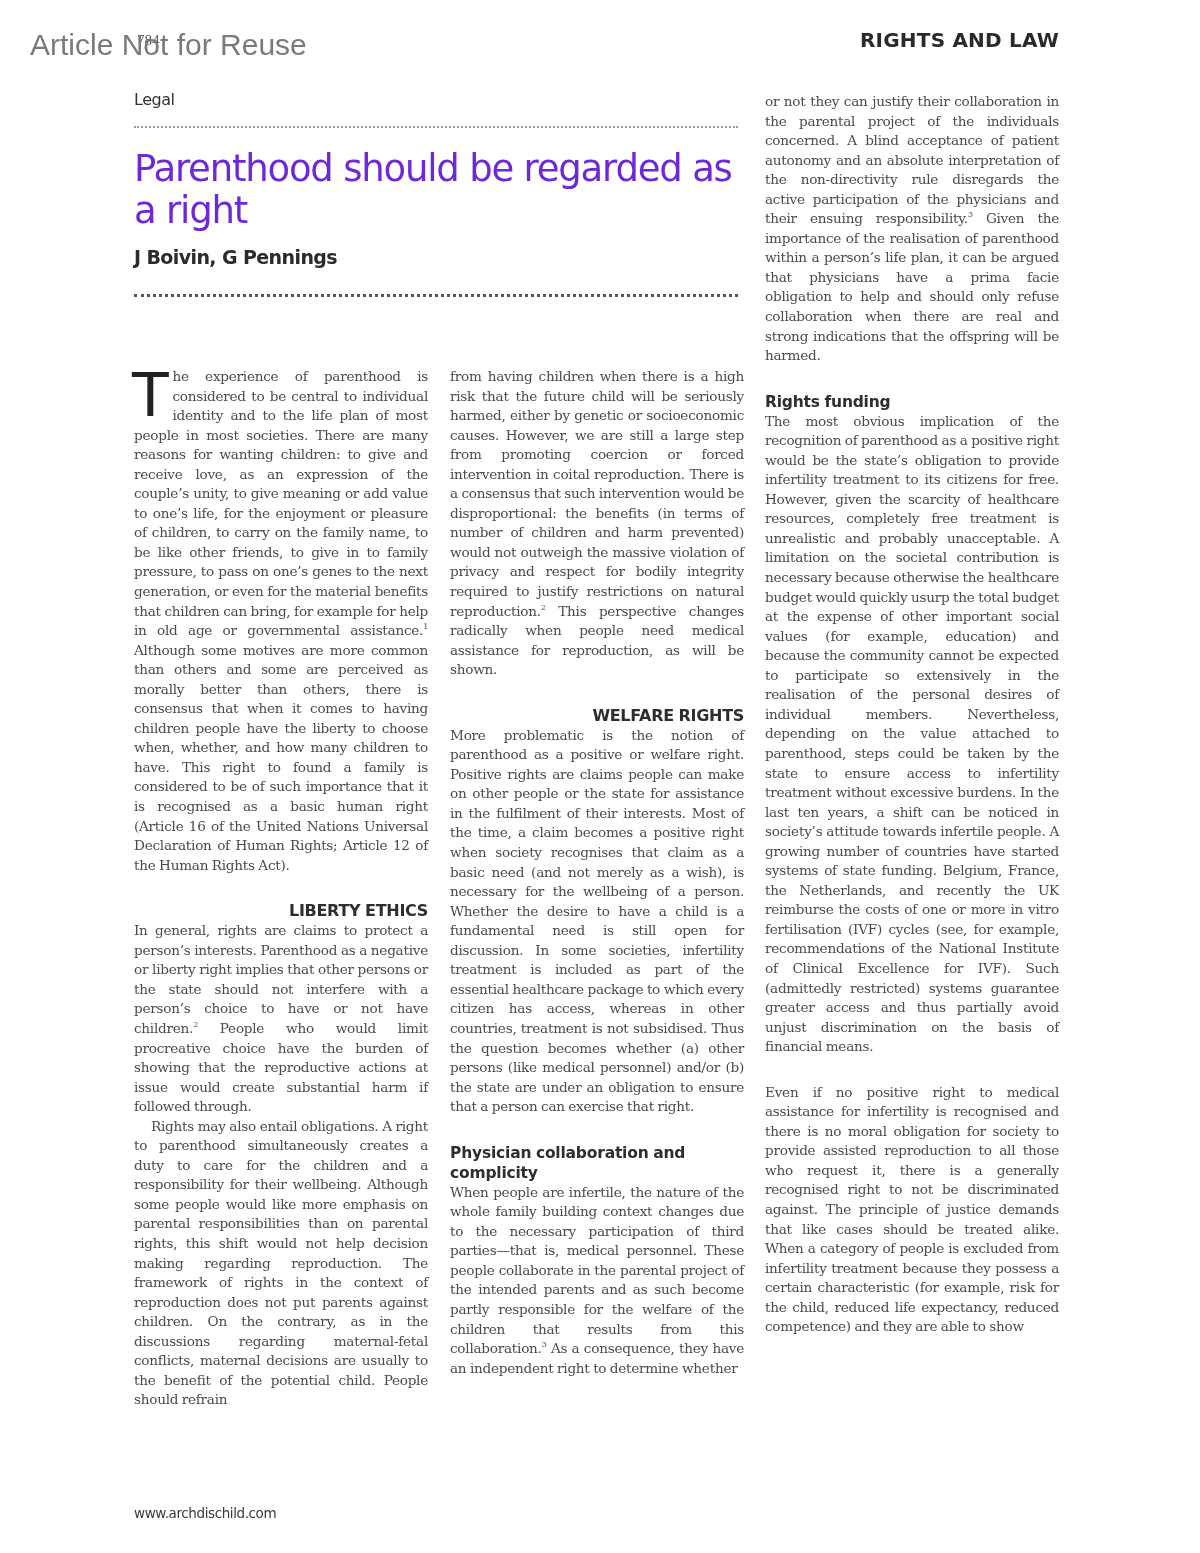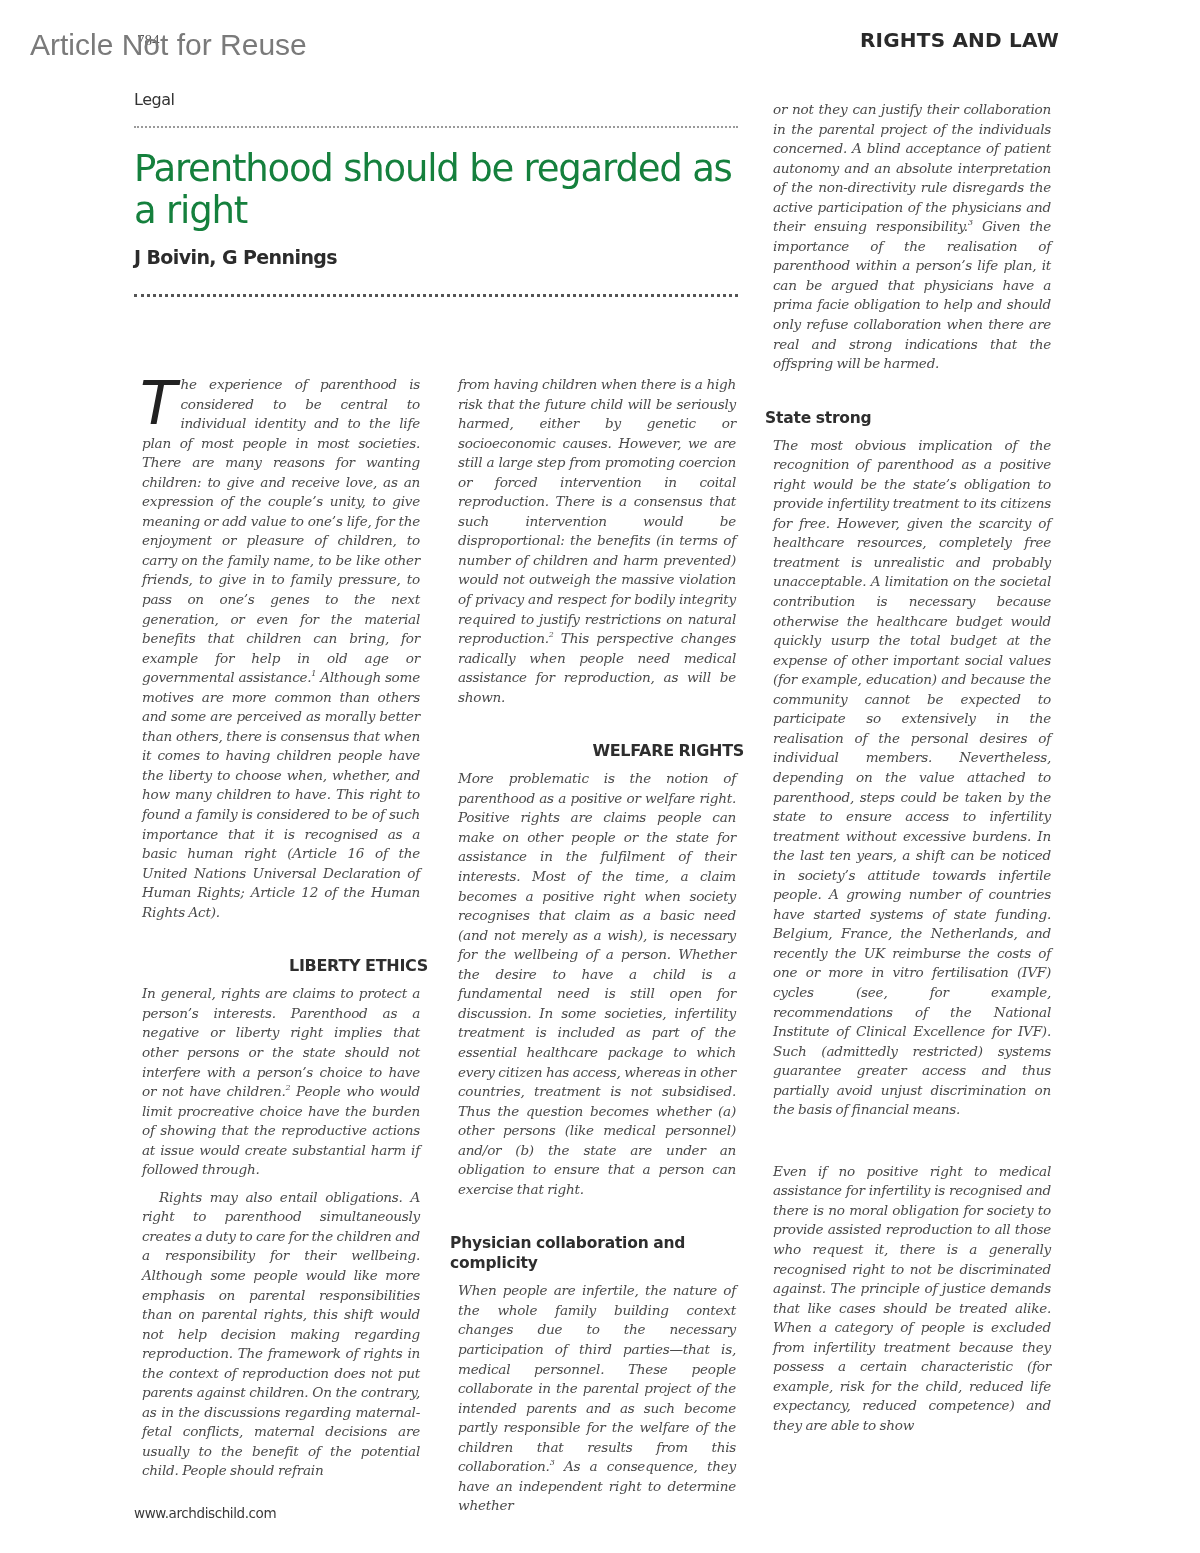--- a/index.html
+++ b/index.html
@@ -29,40 +29,40 @@
       font-size: 16px; color: #333; letter-spacing: -0.5px;
     }
     .rule-top {
       position: absolute; left: 134px; top: 126px; width: 604px; height: 0;
       border-top: 2px dotted #9a9a9a;
     }
     .title {
       position: absolute; left: 134px; top: 148px; width: 620px;
       font-family: "DejaVu Sans", sans-serif;
       font-weight: normal; font-size: 37px; line-height: 42px;
-      color: #15803d; letter-spacing: -1.2px; margin: 0;
+      color: #6d28d9; letter-spacing: -1.2px; margin: 0;
     }
     .authors {
       position: absolute; left: 134px; top: 246px;
       font-family: "DejaVu Sans", sans-serif;
       font-weight: bold; font-size: 19px; color: #2b2b2b; letter-spacing: -0.6px;
     }
     .rule-bottom {
       position: absolute; left: 134px; top: 294px; width: 604px; height: 0;
       border-top: 3px dotted #555;
     }
 
     .col {
       position: absolute; width: 294px;
       font-family: "DejaVu Serif", serif;
       font-size: 13.6px; line-height: 19.55px; color: #4a4a4a;
       text-align: justify; hyphens: auto; letter-spacing: -0.25px;
       word-spacing: -0.5px;
     }
-    .col p { margin: 8px; font-style: italic; }
+    .col p { margin: 0; }
     .col p.indent { text-indent: 17px; }
     .col1 { left: 134px; top: 367px; }
     .col2 { left: 450px; top: 367px; }
     .col3 { left: 765px; top: 92px; }
 
     .dropcap {
       float: left; font-family: "DejaVu Sans", sans-serif;
       font-size: 60px; line-height: 48px; height: 50px;
       color: #222; margin: 4px 4px 0 -2px; padding: 0;
     }
@@ -115,20 +115,20 @@
     <h2 class="h-caps">WELFARE RIGHTS</h2>
     <p>More problematic is the notion of parenthood as a positive or welfare right. Positive rights are claims people can make on other people or the state for assistance in the fulfilment of their interests. Most of the time, a claim becomes a positive right when society recognises that claim as a basic need (and not merely as a wish), is necessary for the wellbeing of a person. Whether the desire to have a child is a fundamental need is still open for discussion. In some societies, infertility treatment is included as part of the essential healthcare package to which every citizen has access, whereas in other countries, treatment is not subsidised. Thus the question becomes whether (a) other persons (like medical personnel) and/or (b) the state are under an obligation to ensure that a person can exercise that right.</p>
     <div class="gap-lg"></div>
     <h3 class="h-sub">Physician collaboration and complicity</h3>
     <p><span>When people are infertile, the nature of the whole family building context changes due to the necessary participation of third parties—that is, medical personnel. These people collaborate in the parental project of the intended parents and as such become partly responsible for the welfare of the children that results from this collaboration.</span><sup>3</sup><span id="c2-phys"> As a consequence, they have an independent right to determine whether</span></p>
   </div>
 
   <div class="col col3">
     <p><span id="c3-phys">or not they can justify their collaboration in the parental project of the individuals concerned. A blind acceptance of patient autonomy and an absolute interpretation of the non-directivity rule disregards the active participation of the physicians and their ensuing responsibility.</span><sup>3</sup><span> Given the importance of the realisation of parenthood within a person’s life plan, it can be argued that physicians have a prima facie obligation to help and should only refuse collaboration when there are real and strong indications that the offspring will be harmed.</span></p>
     <div class="gap-lg"></div>
-    <h3 class="h-sub">State strong</h3>
+    <h3 class="h-sub">Rights funding</h3>
     <p>The most obvious implication of the recognition of parenthood as a positive right would be the state’s obligation to provide infertility treatment to its citizens for free. However, given the scarcity of healthcare resources, completely free treatment is unrealistic and probably unacceptable. A limitation on the societal contribution is necessary because otherwise the healthcare budget would quickly usurp the total budget at the expense of other important social values (for example, education) and because the community cannot be expected to participate so extensively in the realisation of the personal desires of individual members. Nevertheless, depending on the value attached to parenthood, steps could be taken by the state to ensure access to infertility treatment without excessive burdens. In the last ten years, a shift can be noticed in society’s attitude towards infertile people. A growing number of countries have started systems of state funding. Belgium, France, the Netherlands, and recently the UK reimburse the costs of one or more in vitro fertilisation (IVF) cycles (see, for example, recommendations of the National Institute of Clinical Excellence for IVF). Such (admittedly restricted) systems guarantee greater access and thus partially avoid unjust discrimination on the basis of financial means.</p>
     <div class="gap-lg"></div>
     <p>Even if no positive right to medical assistance for infertility is recognised and there is no moral obligation for society to provide assisted reproduction to all those who request it, there is a generally recognised right to not be discriminated against. The principle of justice demands that like cases should be treated alike. When a category of people is excluded from infertility treatment because they possess a certain characteristic (for example, risk for the child, reduced life expectancy, reduced competence) and they are able to show</p>
   </div>
 
   <div class="footer">www.archdischild.com</div>
 </div>
 
 </body></html>

